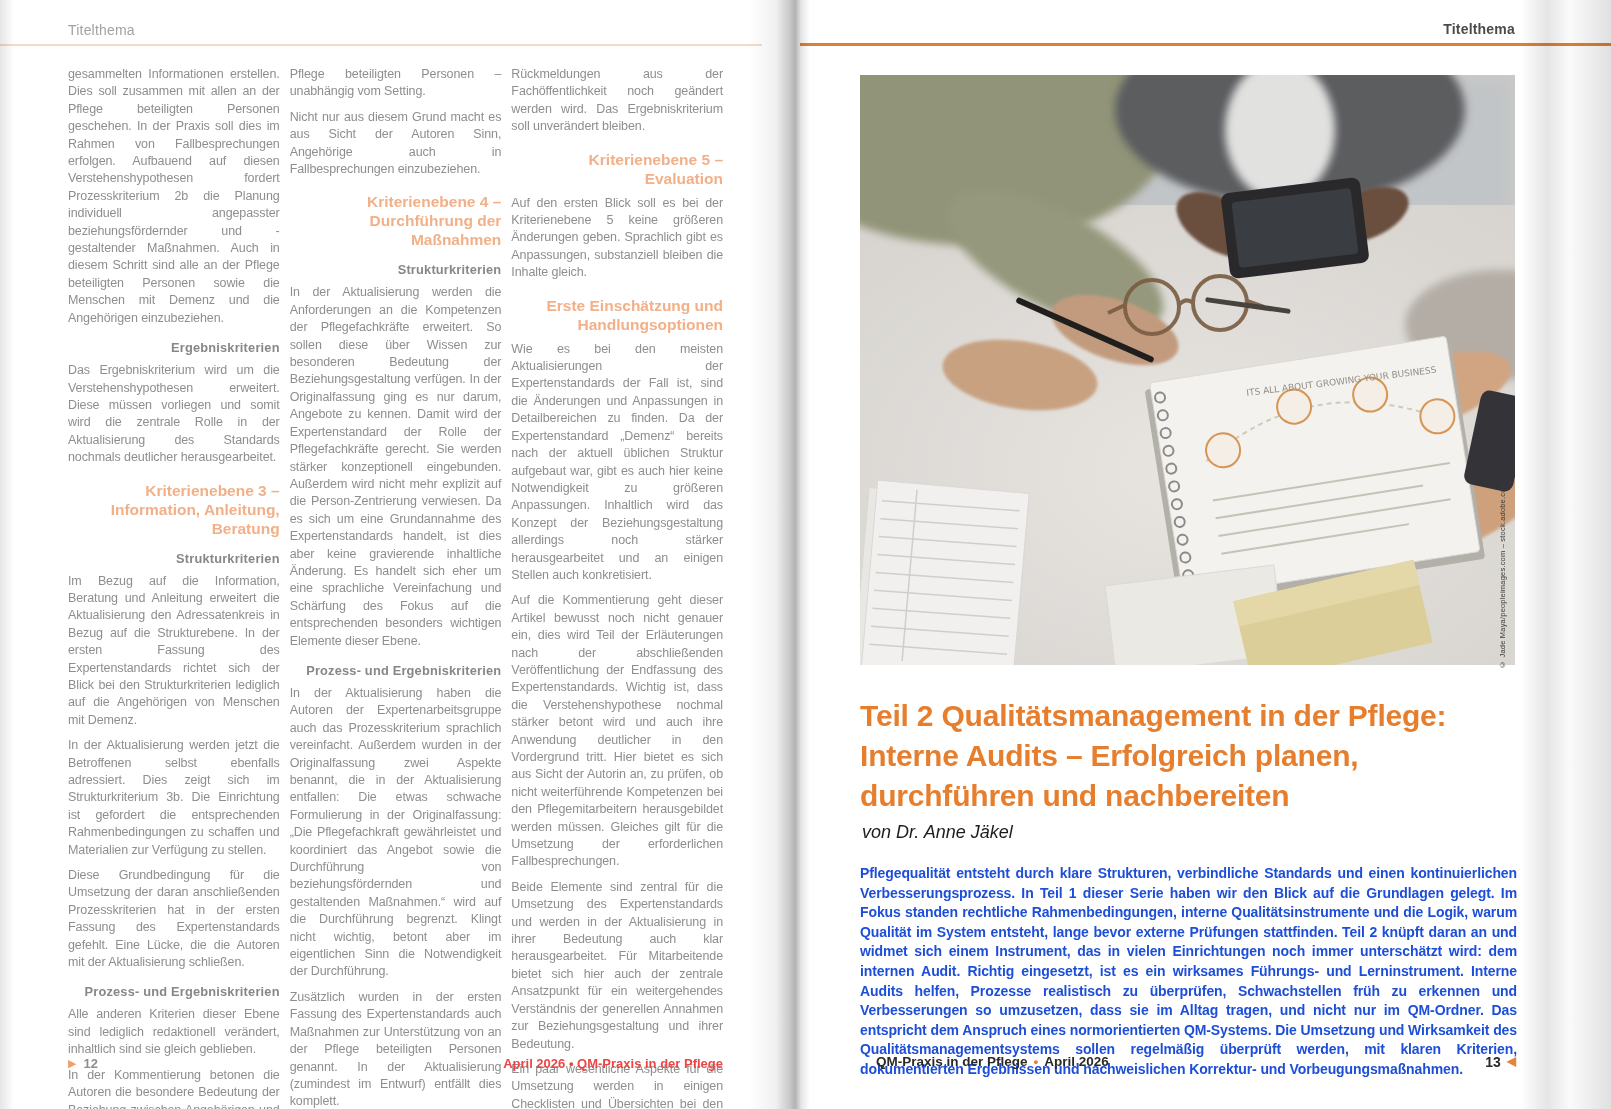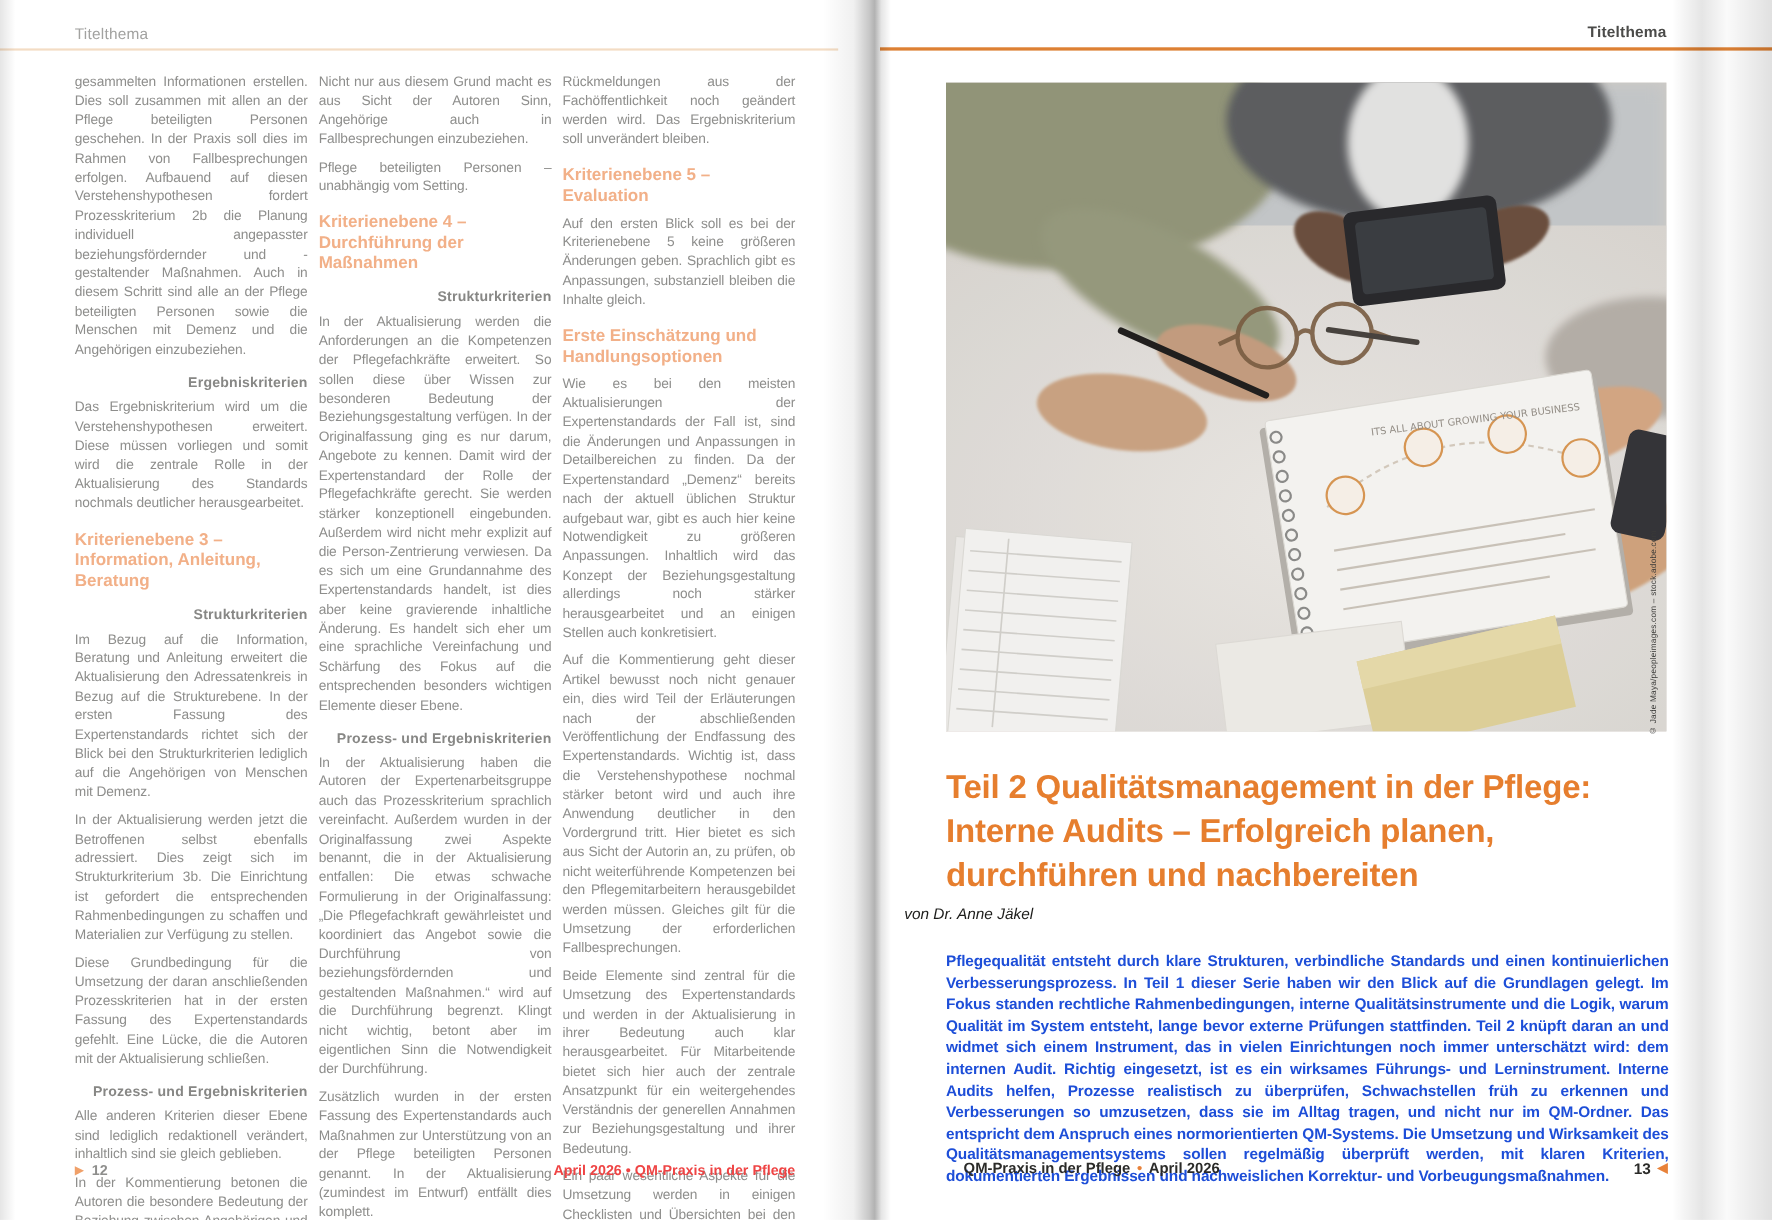--- a/index.html
+++ b/index.html
@@ -17,40 +17,40 @@
   
   .hdr-left{position:absolute;left:68px;top:22px;font-size:14px;color:#a2a2a0;letter-spacing:.2px;}
   .rule-left{position:absolute;left:0;top:44px;width:762px;height:2px;background:#f3dcc4;}
   .hdr-right{position:absolute;left:860px;top:21px;width:655px;text-align:right;font-size:14px;color:#4b4b49;font-weight:700;letter-spacing:.2px;}
   .rule-right{position:absolute;left:800px;top:43px;width:811px;height:3px;background:#dd8033;}
 
   
   .columns{position:absolute;left:68px;top:66px;width:655px;display:flex;gap:10px;}
   .col{width:212px;text-align:justify;hyphens:auto;}
   .col p{margin:0 0 8px 0;font-size:12.5px;line-height:17.4px;color:#8e8e8c;letter-spacing:-0.1px;}
-  .col h2{margin:14px 0 7px 0;font-size:15.5px;line-height:19px;color:#f2b088;font-weight:700;text-align:left;}
+  .col h2{margin:14px 0 7px 0;font-size:15.5px;line-height:19px;color:#f2b088;font-weight:700;text-align:right;}
   .col h3{margin:12px 0 6px 0;font-size:12.8px;line-height:17px;color:#878785;font-weight:700;text-align:right;letter-spacing:.2px;}
   .col > :first-child{margin-top:0;}
 
   
   .foot-left{position:absolute;left:68px;top:1056px;width:655px;display:flex;align-items:center;font-size:13px;}
   .foot-left .arrow{color:#f0a069;font-size:11px;margin-right:7px;}
   .foot-left .pnum{color:#8e8e8c;font-weight:700;}
   .foot-left .pub{margin-left:auto;color:#ef4444;font-weight:700;}
   .foot-right{position:absolute;left:876px;top:1054px;width:640px;display:flex;align-items:flex-start;font-size:13.5px;color:#2a2a28;font-weight:700;}
   .foot-right .sep{color:#e8823a;margin:0 6px;}
   .foot-right .pnum{margin-left:auto;font-size:14px;}
   .foot-right .arrow{color:#e8823a;font-size:12px;margin-left:6px;}
 
   
   .photo{position:absolute;left:860px;top:75px;width:655px;height:590px;overflow:hidden;background:#dcd8d3;}
   .credit{position:absolute;left:1498px;top:497px;height:172px;writing-mode:vertical-rl;transform:rotate(180deg);
     font-size:7.5px;color:#3a3a38;letter-spacing:.2px;white-space:nowrap;}
   .title{position:absolute;left:860px;top:696px;width:660px;font-size:30px;line-height:40px;font-weight:700;color:#e67e2e;letter-spacing:-0.2px;}
-  .byline{position:absolute;left:822px;top:822px;font-size:14px;font-style:italic;color:#1d1d1b;}
+  .byline{position:absolute;left:862px;top:822px;font-size:18px;font-style:italic;color:#1d1d1b;}
   .intro{position:absolute;left:860px;top:864px;width:657px;font-size:14px;line-height:19.6px;font-weight:700;color:#1d4ed8;text-align:justify;hyphens:auto;letter-spacing:-0.1px;}
 </style>
 </head>
 <body>
 
 <div class="spread">
 
   <div class="hdr-left">Titelthema</div>
   <div class="rule-left"></div>
 
@@ -65,22 +65,22 @@
         <h2>Kriterienebene 3 – Information, Anleitung, Beratung</h2>
         <h3>Strukturkriterien</h3>
         <p>Im Bezug auf die Information, Beratung und Anleitung erweitert die Aktualisierung den Adressatenkreis in Bezug auf die Strukturebene. In der ersten Fassung des Expertenstandards richtet sich der Blick bei den Strukturkriterien lediglich auf die Angehörigen von Menschen mit Demenz.</p>
         <p>In der Aktualisierung werden jetzt die Betroffenen selbst ebenfalls adressiert. Dies zeigt sich im Strukturkriterium 3b. Die Einrichtung ist gefordert die entsprechenden Rahmenbedingungen zu schaffen und Materialien zur Verfügung zu stellen.</p>
         <p>Diese Grundbedingung für die Umsetzung der daran anschließenden Prozesskriterien hat in der ersten Fassung des Expertenstandards gefehlt. Eine Lücke, die die Autoren mit der Aktualisierung schließen.</p>
         <h3>Prozess- und Ergebniskriterien</h3>
         <p>Alle anderen Kriterien dieser Ebene sind lediglich redaktionell verändert, inhaltlich sind sie gleich geblieben.</p>
         <p>In der Kommentierung betonen die Autoren die besondere Bedeutung der Beziehung zwischen Angehörigen und Menschen mit Demenz sowie ihre wichtige Rolle im Zusammenspiel mit den an der</p>
       </div>
       <div class="col">
+        <p>Pflege beteiligten Personen – unabhängig vom Setting.</p>
         <p>Nicht nur aus diesem Grund macht es aus Sicht der Autoren Sinn, Angehörige auch in Fallbesprechungen einzubeziehen.</p>
-        <p>Pflege beteiligten Personen – unabhängig vom Setting.</p>
         <h2>Kriterienebene 4 – Durchführung der Maßnahmen</h2>
         <h3>Strukturkriterien</h3>
         <p>In der Aktualisierung werden die Anforderungen an die Kompetenzen der Pflegefachkräfte erweitert. So sollen diese über Wissen zur besonderen Bedeutung der Beziehungsgestaltung verfügen. In der Originalfassung ging es nur darum, Angebote zu kennen. Damit wird der Expertenstandard der Rolle der Pflegefachkräfte gerecht. Sie werden stärker konzeptionell eingebunden. Außerdem wird nicht mehr explizit auf die Person-Zentrierung verwiesen. Da es sich um eine Grundannahme des Expertenstandards handelt, ist dies aber keine gravierende inhaltliche Änderung. Es handelt sich eher um eine sprachliche Vereinfachung und Schärfung des Fokus auf die entsprechenden besonders wichtigen Elemente dieser Ebene.</p>
         <h3>Prozess- und Ergebniskriterien</h3>
         <p>In der Aktualisierung haben die Autoren der Expertenarbeitsgruppe auch das Prozesskriterium sprachlich vereinfacht. Außerdem wurden in der Originalfassung zwei Aspekte benannt, die in der Aktualisierung entfallen: Die etwas schwache Formulierung in der Originalfassung: „Die Pflegefachkraft gewährleistet und koordiniert das Angebot sowie die Durchführung von beziehungsfördernden und gestaltenden Maßnahmen.“ wird auf die Durchführung begrenzt. Klingt nicht wichtig, betont aber im eigentlichen Sinn die Notwendigkeit der Durchführung.</p>
         <p>Zusätzlich wurden in der ersten Fassung des Expertenstandards auch Maßnahmen zur Unterstützung von an der Pflege beteiligten Personen genannt. In der Aktualisierung (zumindest im Entwurf) entfällt dies komplett.</p>
       </div>
       <div class="col">
         <p>Rückmeldungen aus der Fachöffentlichkeit noch geändert werden wird. Das Ergebniskriterium soll unverändert bleiben.</p>
         <h2>Kriterienebene 5 – Evaluation</h2>

